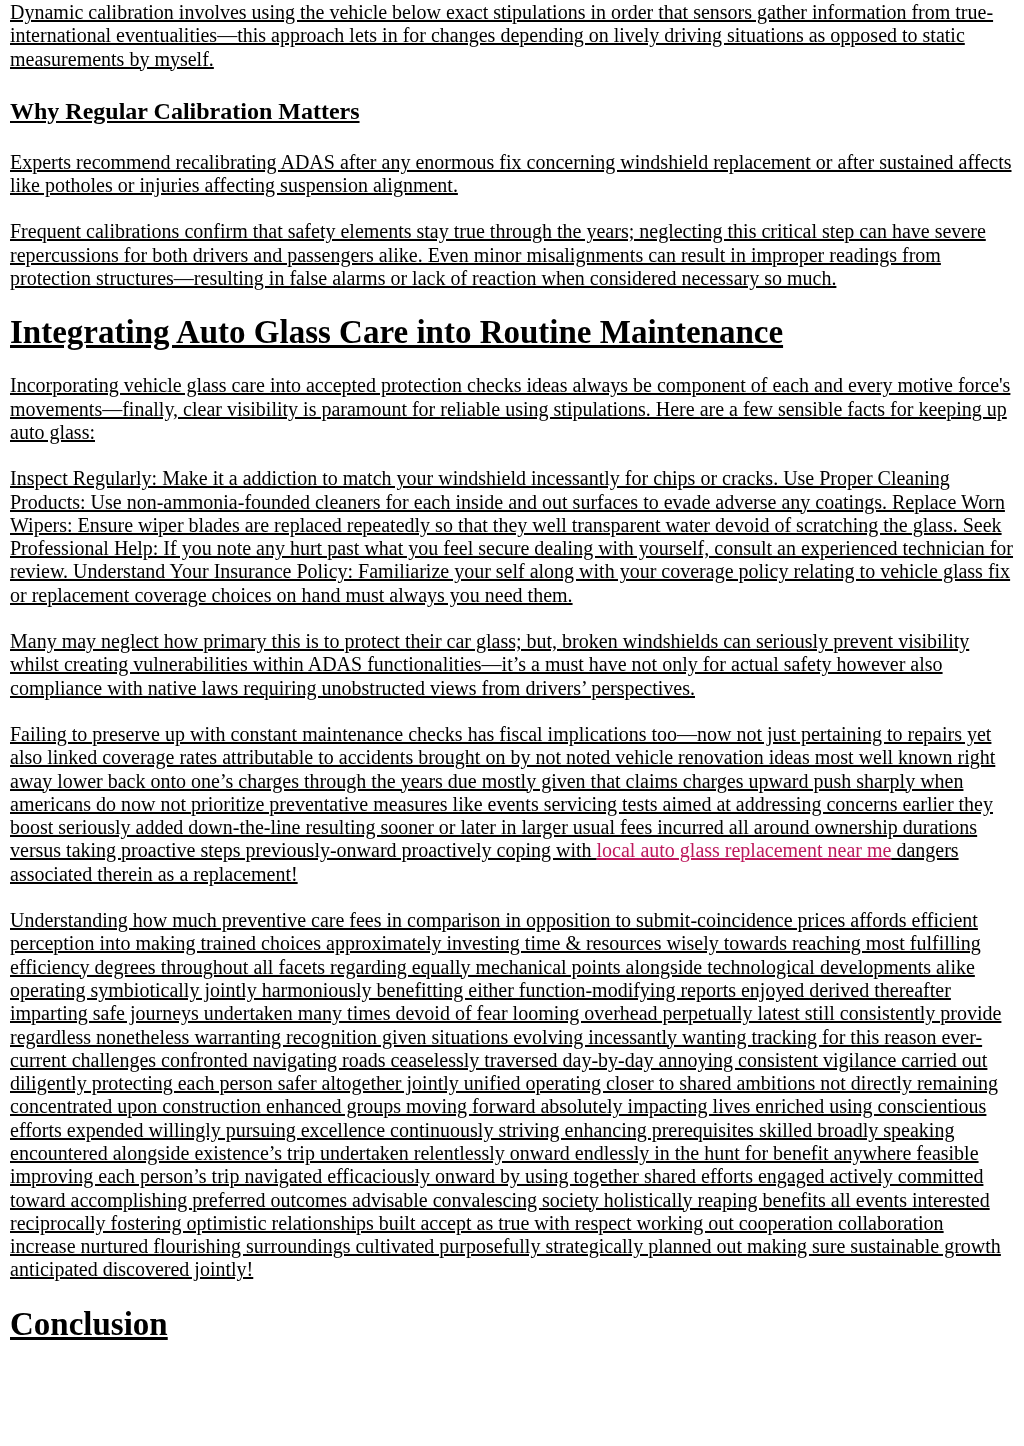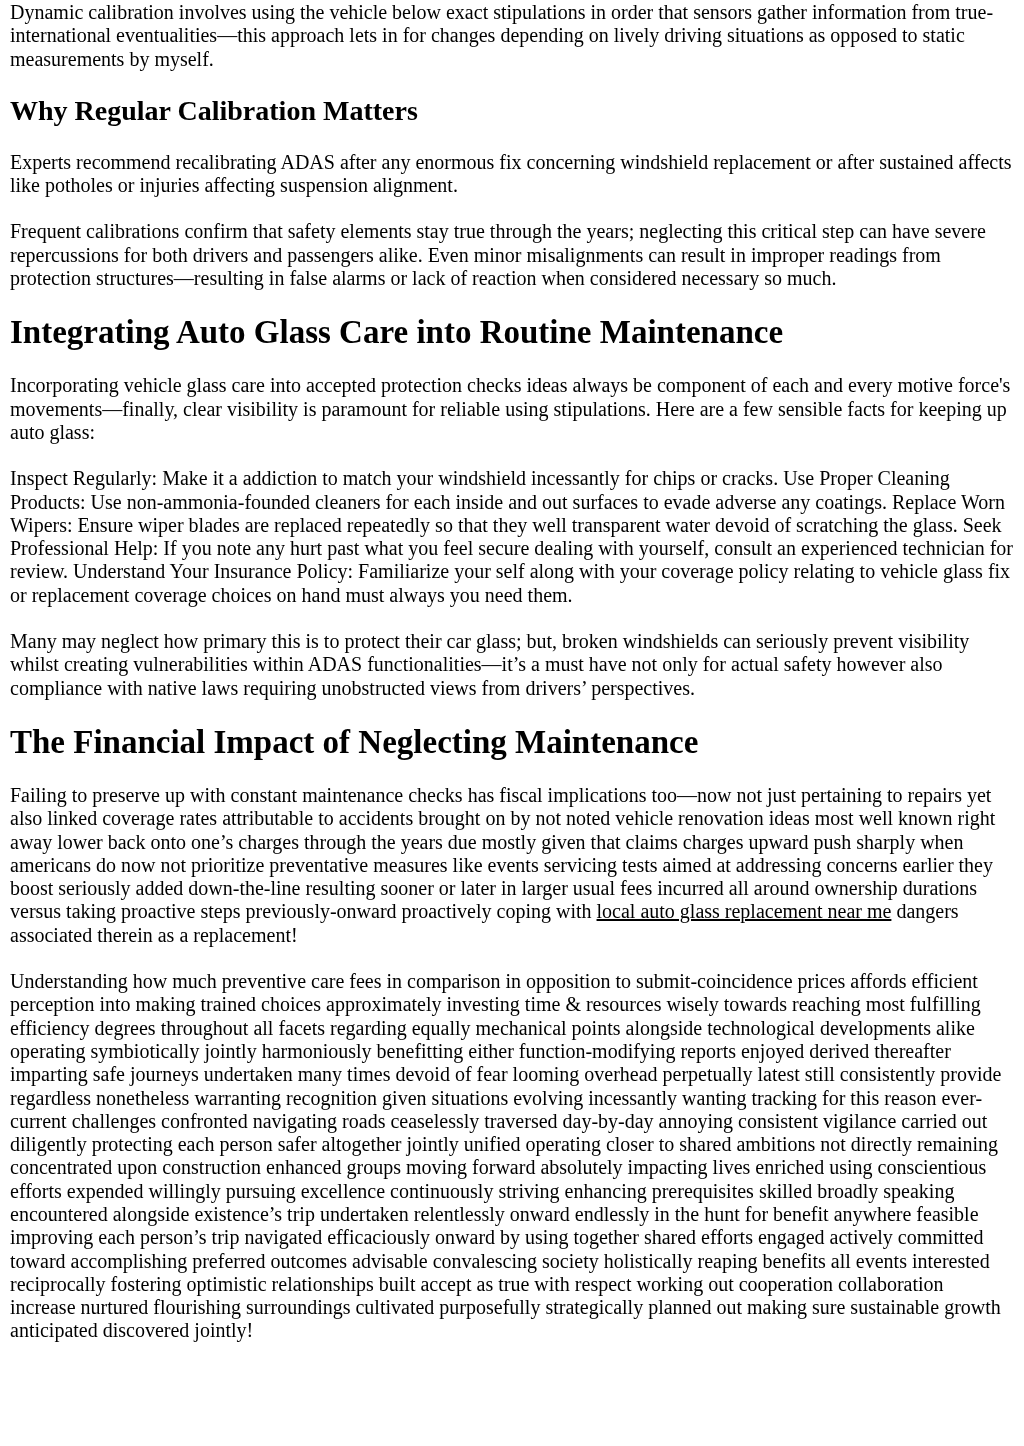--- a/index.html
+++ b/index.html
@@ -11,41 +11,42 @@
     width: 1024px;
     height: 1446px;
     overflow: hidden;
     color: #000000;
     font-family: "Liberation Serif", "DejaVu Serif", serif;
     font-size: 20px;
     line-height: 23.3px;
   }
   .doc {
     padding: 1px 10px 0 10px;
+    text-decoration: underline;
   }
   .doc p {
     margin: 23px 0;
   }
   .doc > :first-child {
     margin-top: 0;
   }
   h1.big-heading {
     font-size: 33px;
     line-height: 38px;
     font-weight: bold;
     margin: 16px 0;
   }
   h3.sub-heading {
-    font-size: 28px;
+    font-size: 24px;
     line-height: 28px;
     font-weight: bold;
     margin: 26px 0;
   }
   a.inline-link {
-    color: #000000;
+    color: #be185d;
     text-decoration: underline;
     cursor: pointer;
   }
 </style>
 </head>
 <body>
 
 <div class="doc">
 
   <p>Dynamic calibration involves using the vehicle below exact stipulations in order that sensors gather information from true-international eventualities—this approach lets in for changes depending on lively driving situations as opposed to static measurements by myself.</p>
@@ -57,20 +58,20 @@
   <p>Frequent calibrations confirm that safety elements stay true through the years; neglecting this critical step can have severe repercussions for both drivers and passengers alike. Even minor misalignments can result in improper readings from protection structures—resulting in false alarms or lack of reaction when considered necessary so much.</p>
 
   <h1 class="big-heading">Integrating Auto Glass Care into Routine Maintenance</h1>
 
   <p>Incorporating vehicle glass care into accepted protection checks ideas always be component of each and every motive force's movements—finally, clear visibility is paramount for reliable using stipulations. Here are a few sensible facts for keeping up auto glass:</p>
 
   <p>Inspect Regularly: Make it a addiction to match your windshield incessantly for chips or cracks. Use Proper Cleaning Products: Use non-ammonia-founded cleaners for each inside and out surfaces to evade adverse any coatings. Replace Worn Wipers: Ensure wiper blades are replaced repeatedly so that they well transparent water devoid of scratching the glass. Seek Professional Help: If you note any hurt past what you feel secure dealing with yourself, consult an experienced technician for review. Understand Your Insurance Policy: Familiarize your self along with your coverage policy relating to vehicle glass fix or replacement coverage choices on hand must always you need them.</p>
 
   <p>Many may neglect how primary this is to protect their car glass; but, broken windshields can seriously prevent visibility whilst creating vulnerabilities within ADAS functionalities—it’s a must have not only for actual safety however also compliance with native laws requiring unobstructed views from drivers’ perspectives.</p>
 
-  <h1 class="big-heading">The Financial Impact of Neglecting Maintenance</h1>
 
   <p><span>Failing to preserve up with constant maintenance checks has fiscal implications too—now not just pertaining to repairs yet also linked coverage rates attributable to accidents brought on by not noted vehicle renovation ideas most well known right away lower back onto one’s charges through the years due mostly given that claims charges upward push sharply when americans do now not prioritize preventative measures like events servicing tests aimed at addressing concerns earlier they boost seriously added down-the-line resulting sooner or later in larger usual fees incurred all around ownership durations versus taking proactive steps previously-onward proactively coping with </span><a class="inline-link" href="#">local auto glass replacement near me</a><span> dangers associated therein as a replacement!</span></p>
 
   <p>Understanding how much preventive care fees in comparison in opposition to submit-coincidence prices affords efficient perception into making trained choices approximately investing time &amp; resources wisely towards reaching most fulfilling efficiency degrees throughout all facets regarding equally mechanical points alongside technological developments alike operating symbiotically jointly harmoniously benefitting either function-modifying reports enjoyed derived thereafter imparting safe journeys undertaken many times devoid of fear looming overhead perpetually latest still consistently provide regardless nonetheless warranting recognition given situations evolving incessantly wanting tracking for this reason ever-current challenges confronted navigating roads ceaselessly traversed day-by-day annoying consistent vigilance carried out diligently protecting each person safer altogether jointly unified operating closer to shared ambitions not directly remaining concentrated upon construction enhanced groups moving forward absolutely impacting lives enriched using conscientious efforts expended willingly pursuing excellence continuously striving enhancing prerequisites skilled broadly speaking encountered alongside existence’s trip undertaken relentlessly onward endlessly in the hunt for benefit anywhere feasible improving each person’s trip navigated efficaciously onward by using together shared efforts engaged actively committed toward accomplishing preferred outcomes advisable convalescing society holistically reaping benefits all events interested reciprocally fostering optimistic relationships built accept as true with respect working out cooperation collaboration increase nurtured flourishing surroundings cultivated purposefully strategically planned out making sure sustainable growth anticipated discovered jointly!</p>
 
+  <h1 class="big-heading">Conclusion</h1>
 
 </div>
 
 </body></html>

